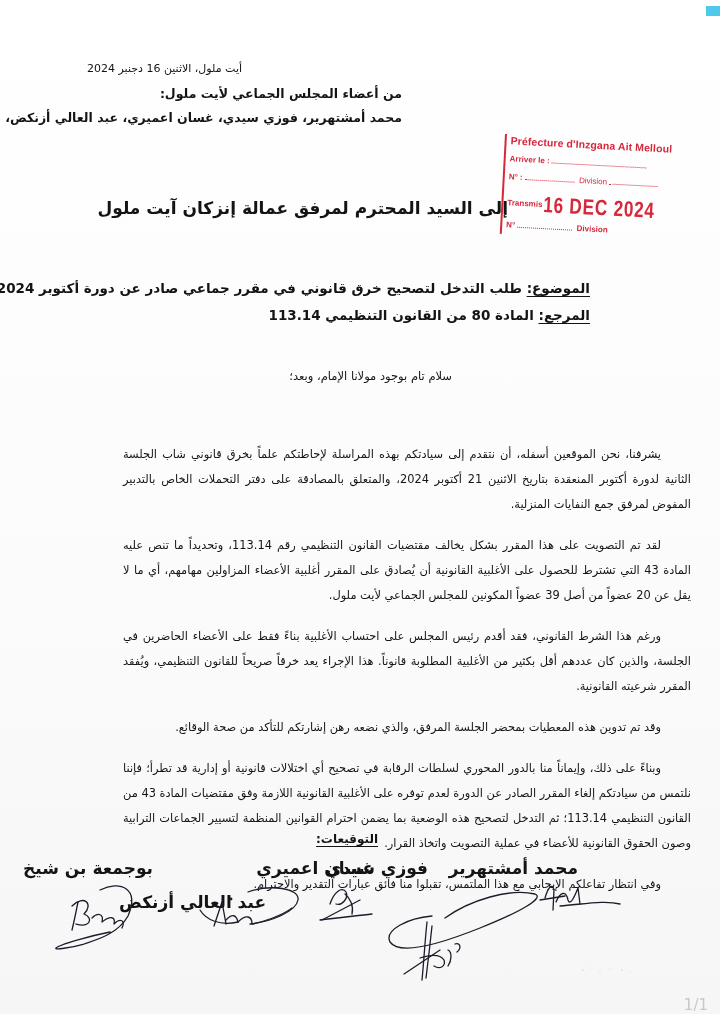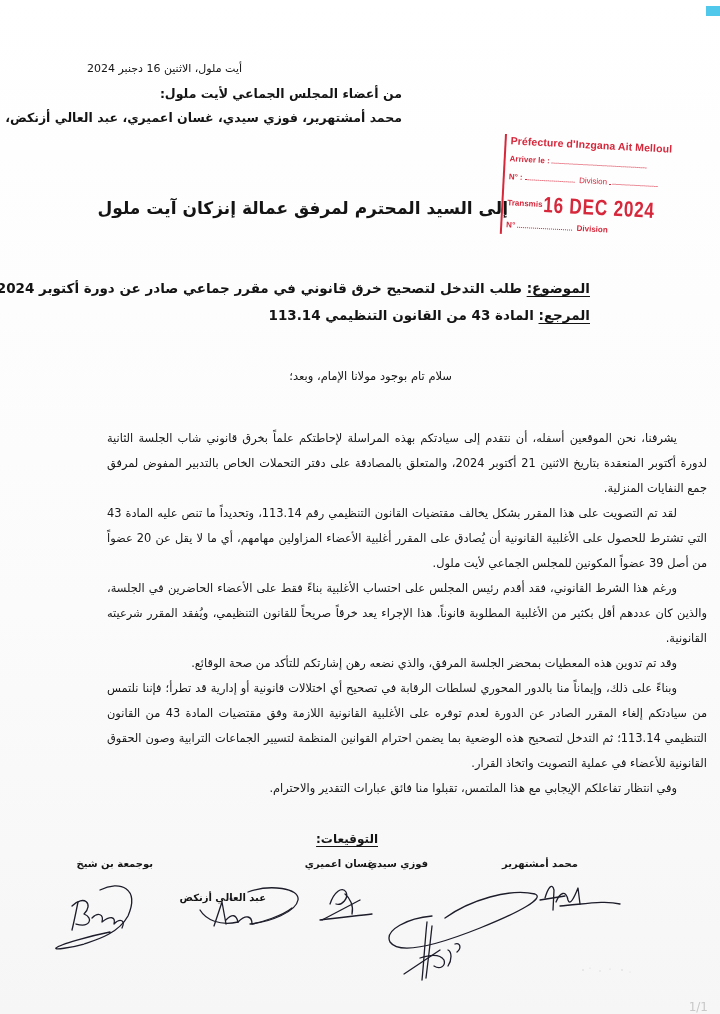--- a/index.html
+++ b/index.html
@@ -83,35 +83,35 @@
       right: 13px;
       width: 600px;
       direction: rtl;
       text-align: justify;
       text-align-last: right;
       font-size: 11.4px;
       line-height: 25px;
       top: 426px;
     }
     .body-text p {
-      margin: 0;
+      margin: 16px;
     }
     .body-text p.indent {
       text-indent: 30px;
     }
     .sig-title {
       right: 342px;
       top: 832px;
       font-size: 12px;
       text-decoration: underline;
       text-underline-offset: 3px;
     }
     .sig-name {
       top: 858px;
-      font-size: 10px;
+      font-size: 17px;
     }
     .sig-n1 { right: 142px; }
     .sig-n2 { right: 292px; }
     .sig-n3 { right: 346px; }
     .sig-n4 { right: 454px; margin-top: 34px; }
     .sig-n5 { right: 567px; }
 
     .stamp {
       position: absolute;
       left: 505px;
@@ -163,21 +163,21 @@
     }
     .signatures {
       position: absolute;
       left: 0; top: 870px;
       width: 720px; height: 140px;
     }
     .page-indicator {
       position: absolute;
       right: 12px;
       bottom: 0px;
-      font-size: 12px;
+      font-size: 15px;
       color: #c8c8c8;
       font-family: "DejaVu Sans", sans-serif;
       margin-top: 21px;
     }
   </style>
 </head>
 <body>
 
 <div class="page">
 
@@ -211,21 +211,21 @@
       <span>N°</span>
       <span class="dots" style="width:55px;"></span>
       <span style="margin-left:2px;">Division</span>
     </div>
   </div>
 
   <div class="ar subject">
     <span class="lbl">الموضوع:</span><span> طلب التدخل لتصحيح خرق قانوني في مقرر جماعي صادر عن دورة أكتوبر 2024</span>
   </div>
   <div class="ar reference">
-    <span class="lbl">المرجع:</span><span> المادة 43 من القانون التنظيمي 113.14</span>
+    <span class="lbl">المرجع:</span><span> المادة 80 من القانون التنظيمي 113.14</span>
   </div>
 
   <div class="ar greeting">سلام تام بوجود مولانا الإمام، وبعد؛</div>
 
   <div class="body-text">
     <p class="indent">يشرفنا، نحن الموقعين أسفله، أن نتقدم إلى سيادتكم بهذه المراسلة لإحاطتكم علماً بخرق قانوني شاب الجلسة الثانية لدورة أكتوبر المنعقدة بتاريخ الاثنين 21 أكتوبر 2024، والمتعلق بالمصادقة على دفتر التحملات الخاص بالتدبير المفوض لمرفق جمع النفايات المنزلية.</p>
     <p class="indent">لقد تم التصويت على هذا المقرر بشكل يخالف مقتضيات القانون التنظيمي رقم 113.14، وتحديداً ما تنص عليه المادة 43 التي تشترط للحصول على الأغلبية القانونية أن يُصادق على المقرر أغلبية الأعضاء المزاولين مهامهم، أي ما لا يقل عن 20 عضواً من أصل 39 عضواً المكونين للمجلس الجماعي لأيت ملول.</p>
     <p class="indent">ورغم هذا الشرط القانوني، فقد أقدم رئيس المجلس على احتساب الأغلبية بناءً فقط على الأعضاء الحاضرين في الجلسة، والذين كان عددهم أقل بكثير من الأغلبية المطلوبة قانوناً. هذا الإجراء يعد خرقاً صريحاً للقانون التنظيمي، ويُفقد المقرر شرعيته القانونية.</p>
     <p class="indent">وقد تم تدوين هذه المعطيات بمحضر الجلسة المرفق، والذي نضعه رهن إشارتكم للتأكد من صحة الوقائع.</p>
     <p class="indent">وبناءً على ذلك، وإيماناً منا بالدور المحوري لسلطات الرقابة في تصحيح أي اختلالات قانونية أو إدارية قد تطرأ؛ فإننا نلتمس من سيادتكم إلغاء المقرر الصادر عن الدورة لعدم توفره على الأغلبية القانونية اللازمة وفق مقتضيات المادة 43 من القانون التنظيمي 113.14؛ ثم التدخل لتصحيح هذه الوضعية بما يضمن احترام القوانين المنظمة لتسيير الجماعات الترابية وصون الحقوق القانونية للأعضاء في عملية التصويت واتخاذ القرار.</p>

